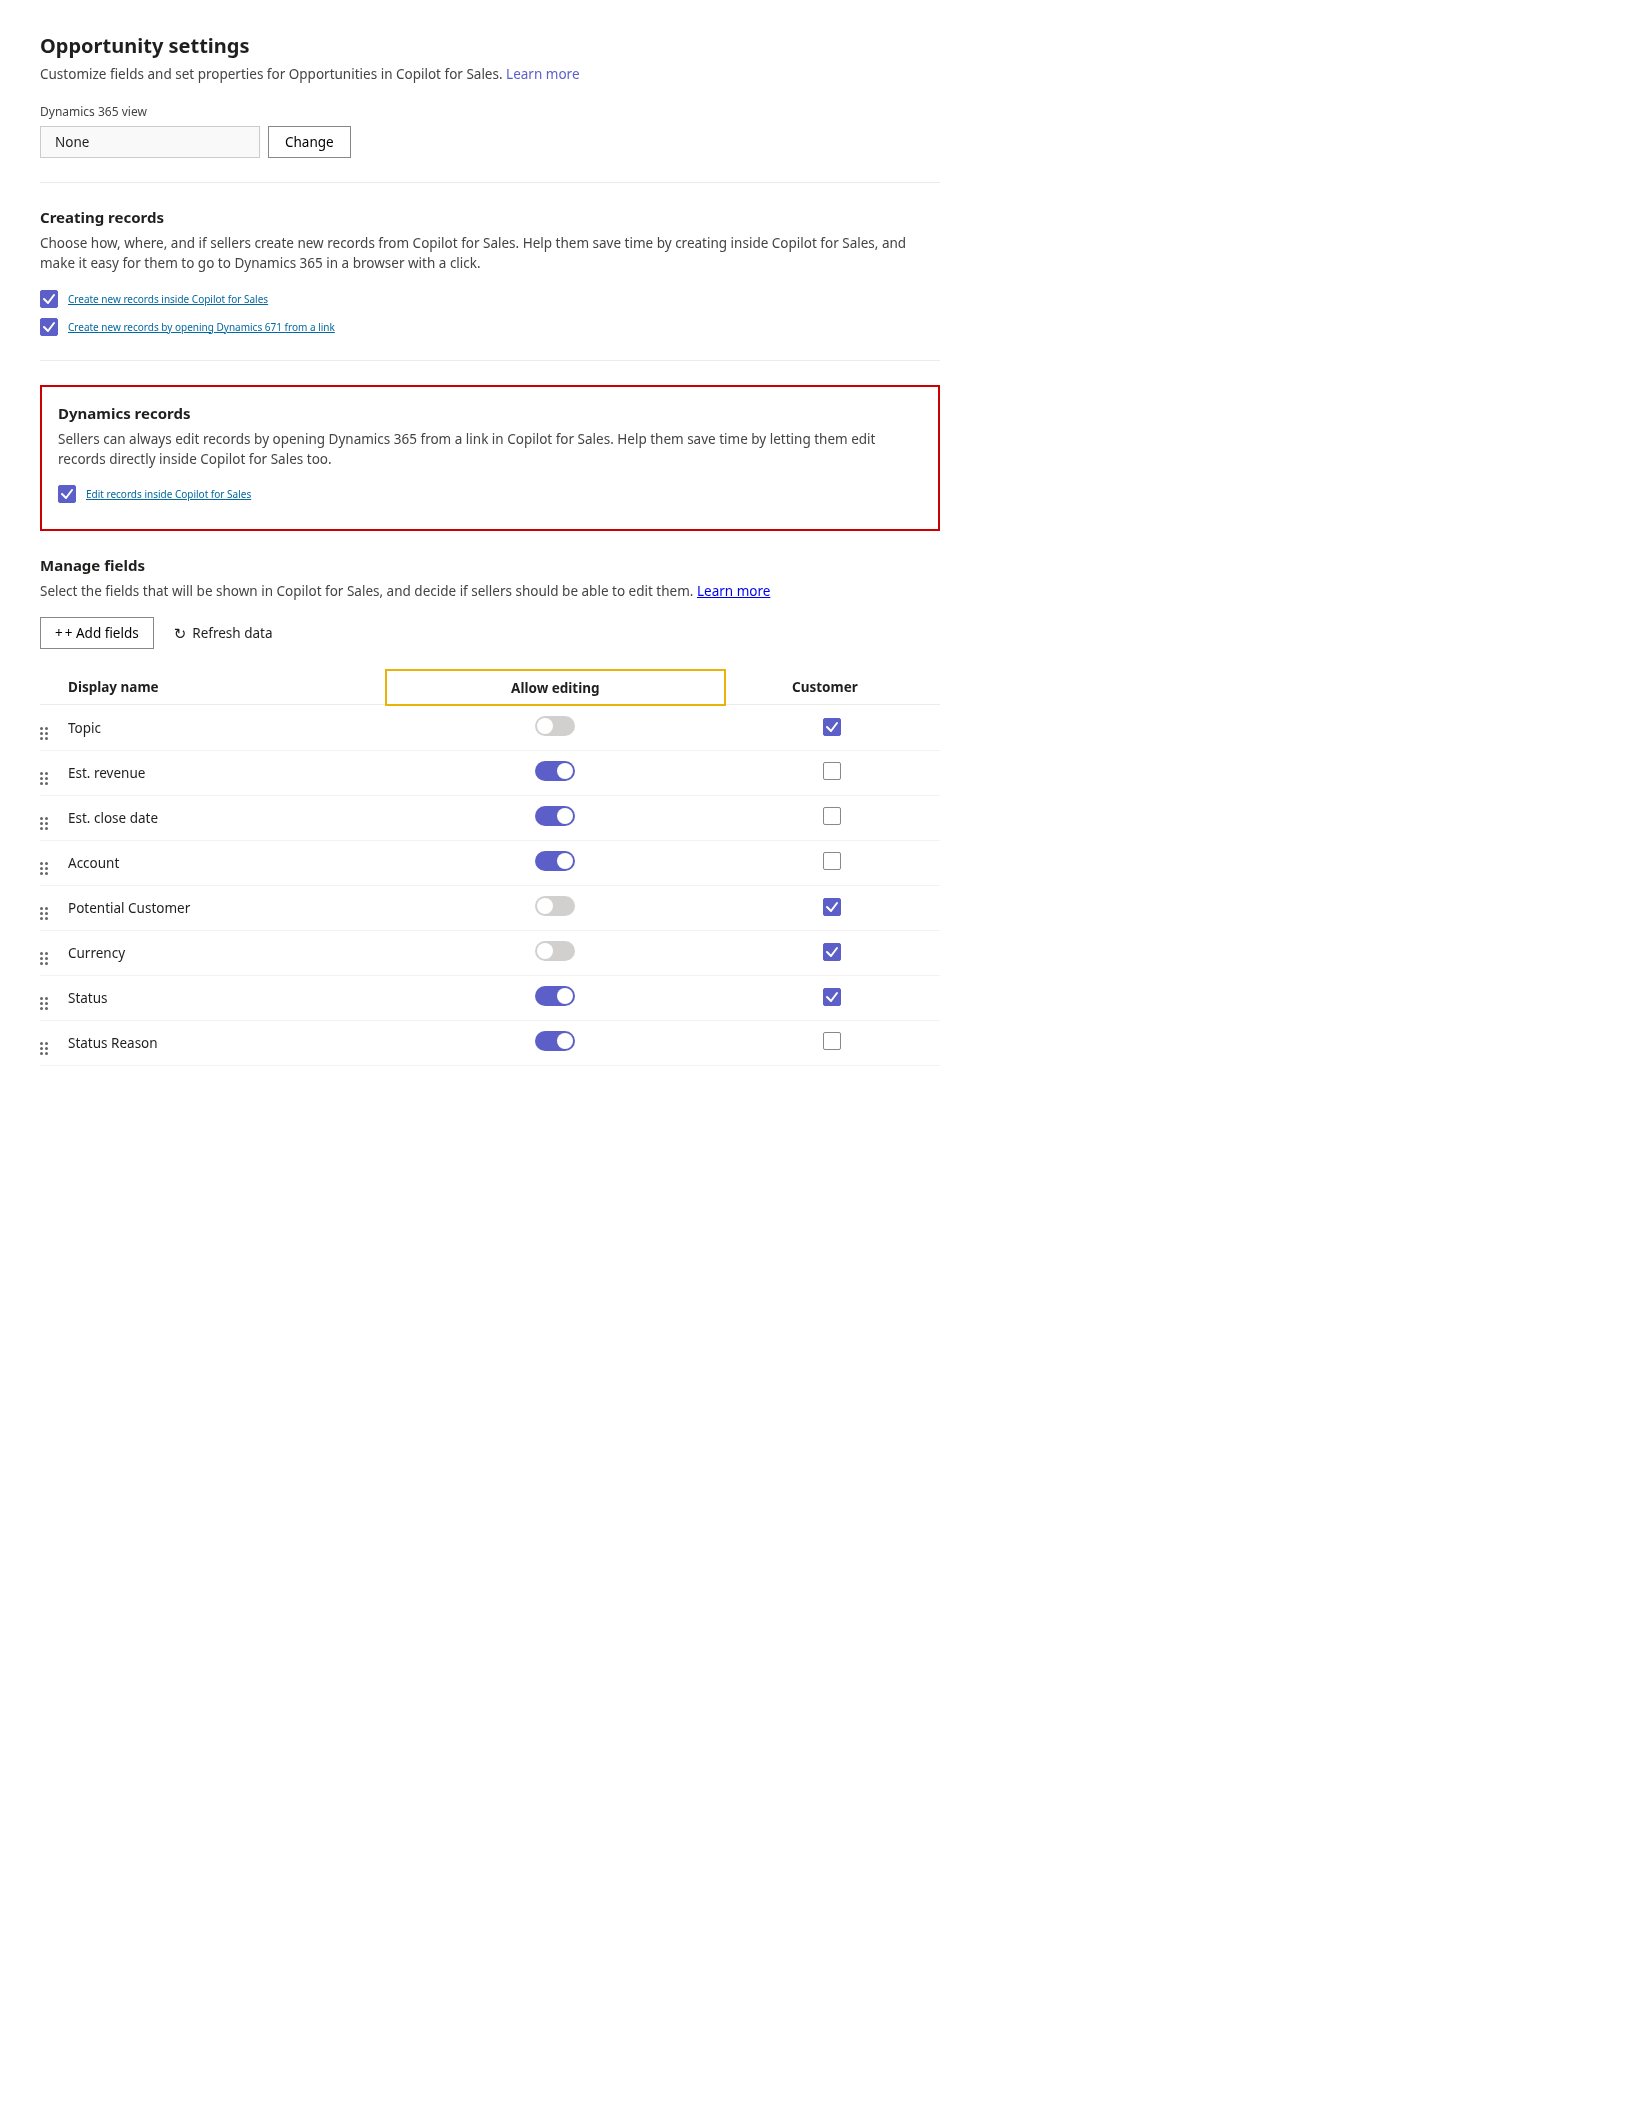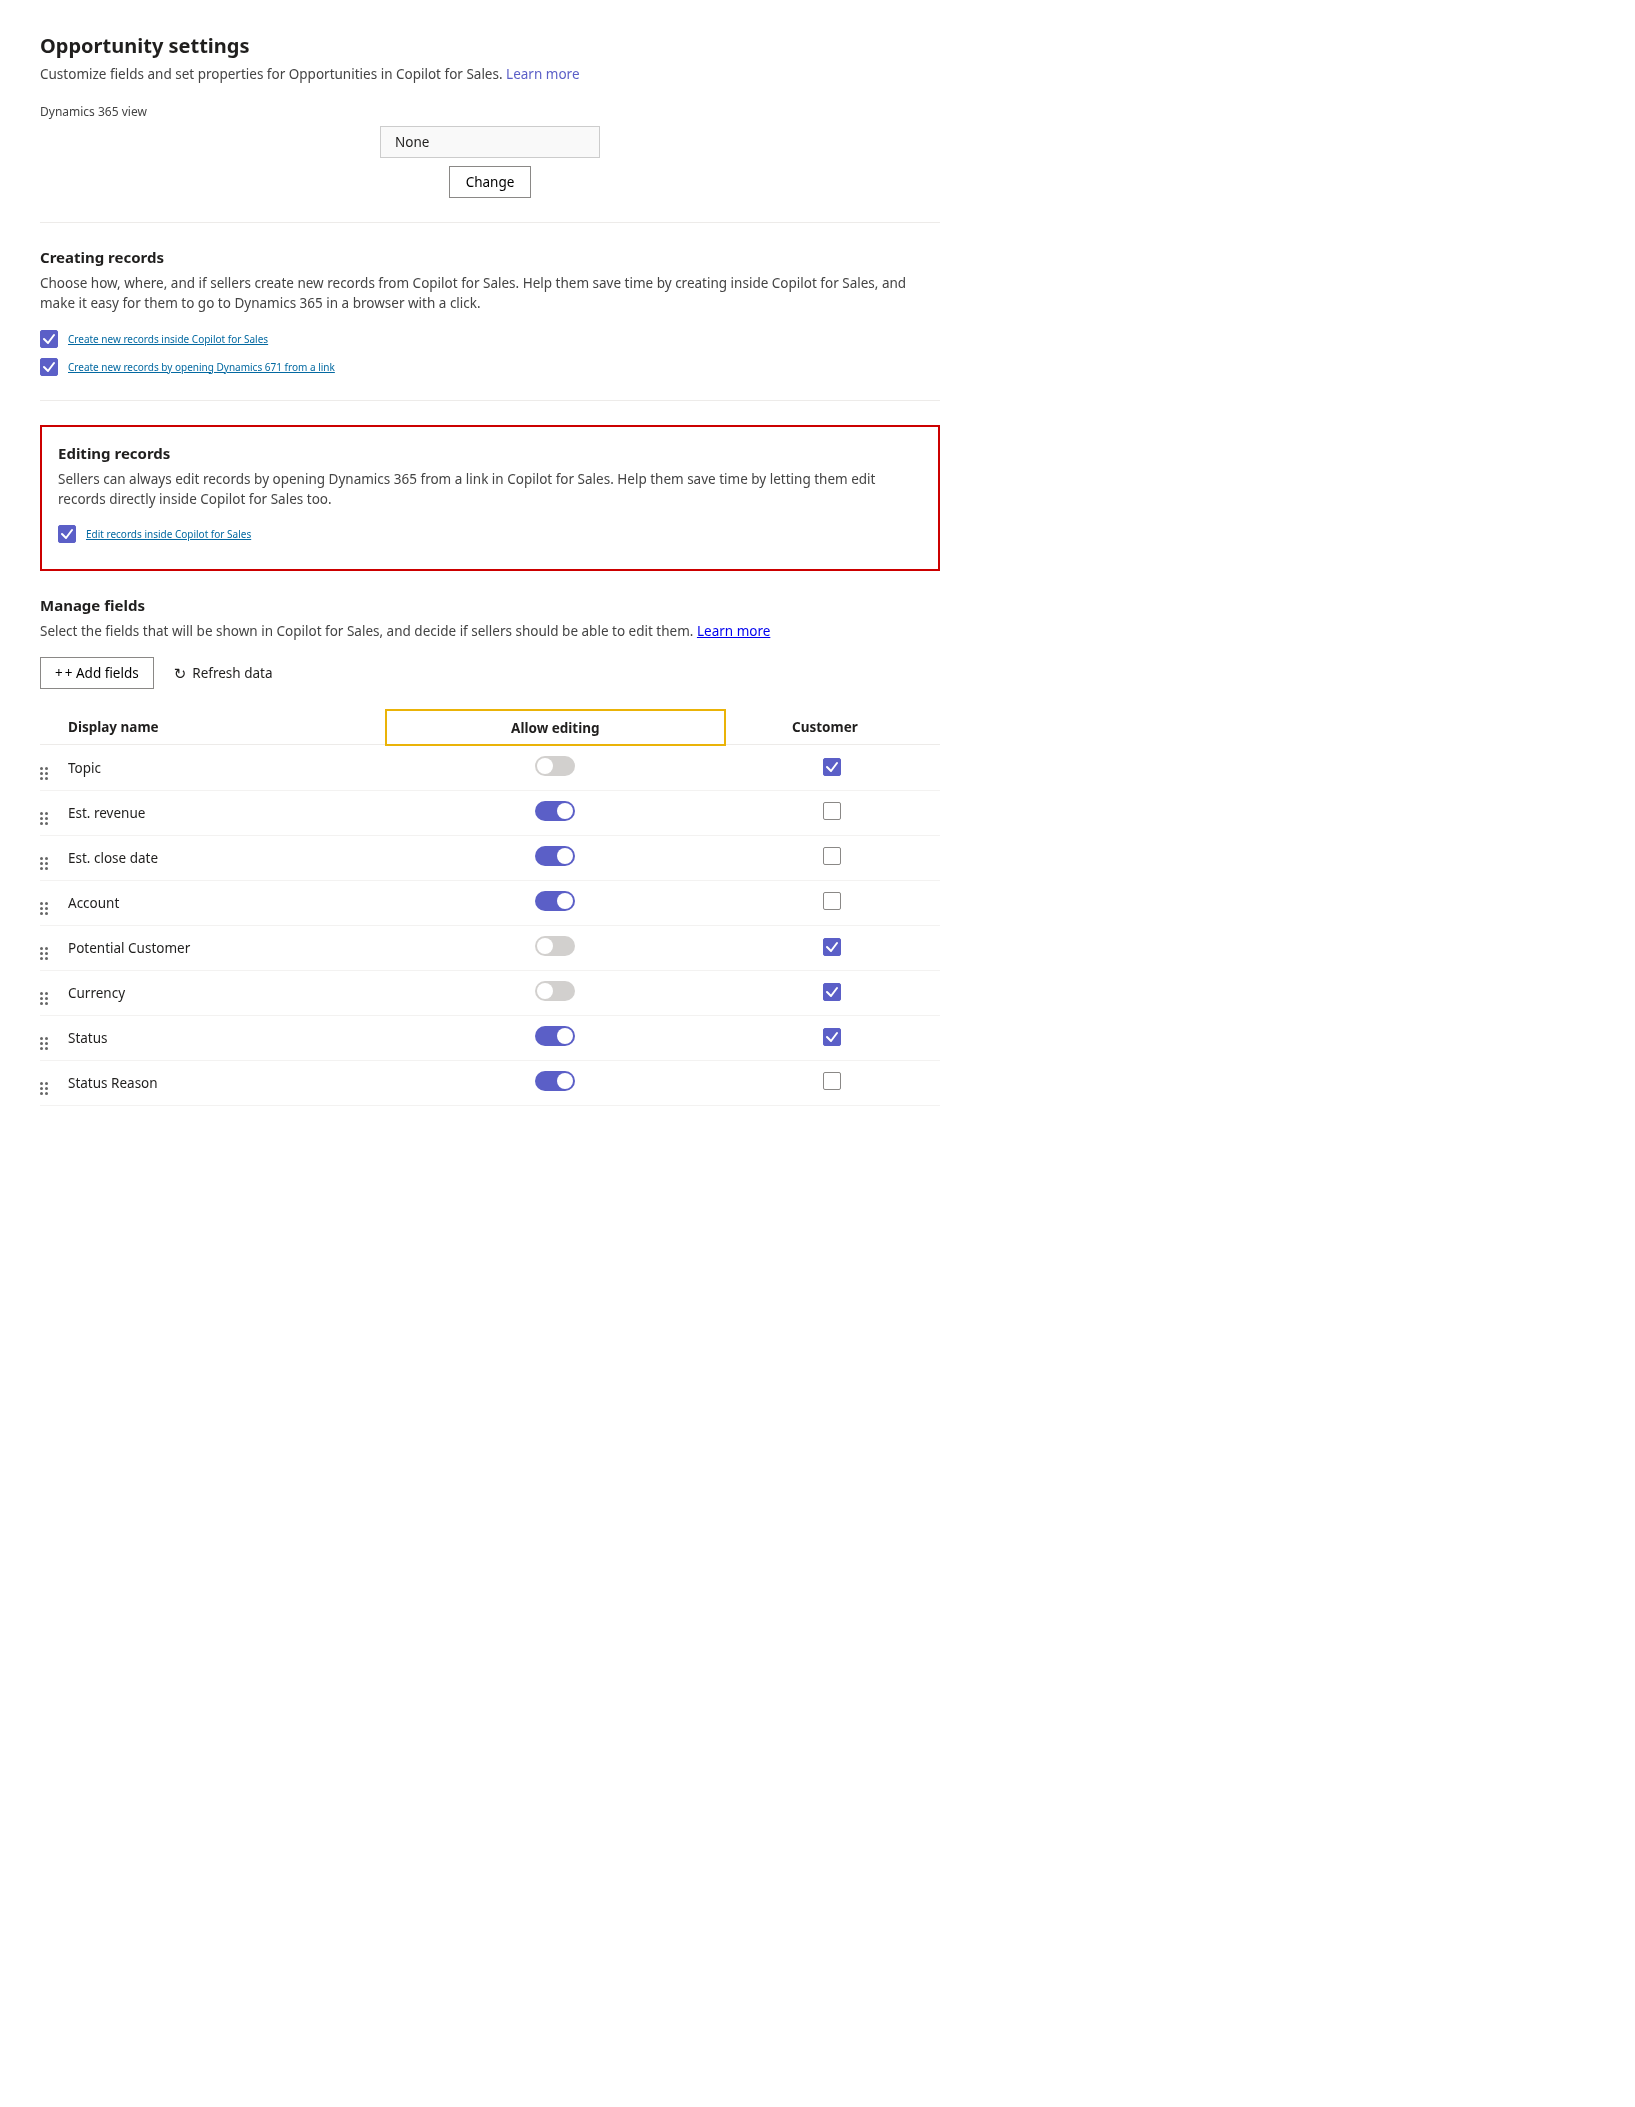--- a/index.html
+++ b/index.html
@@ -31,21 +31,20 @@
       font-size: 12px;
       color: #444;
       margin-bottom: 6px;
     }
 
     .view-row {
       display: flex;
       align-items: center;
       gap: 8px;
       margin-bottom: 13px;
-      flex-direction: column;
     }
     .view-value {
       border: 1px solid #ccc;
       background: #f9f9f9;
       padding: 6px 14px;
       min-width: 220px;
       font-size: 13.5px;
       color: #201f1e;
     }
     .btn-change {
@@ -264,21 +263,21 @@
           <polyline points="1,6 5,10 11,2" stroke="white" stroke-width="2" stroke-linecap="round" stroke-linejoin="round"></polyline>
         </svg>
     </div>
     <span class="checkbox-label">Create new records by opening Dynamics 671 from a link</span>
   </div>
 </div>
 
 <hr class="divider">
 
 <div class="section-highlighted">
-  <div class="section-title">Editing records</div>
+  <div class="section-title">Dynamics records</div>
   <div class="section-desc">Sellers can always edit records by opening Dynamics 365 from a link in Copilot for Sales. Help them save time by letting them edit records directly inside Copilot for Sales too.</div>
   <div class="checkbox-row">
     <div class="checkbox-box">
       <svg viewBox="0 0 12 12" fill="none">
           <polyline points="1,6 5,10 11,2" stroke="white" stroke-width="2" stroke-linecap="round" stroke-linejoin="round"></polyline>
         </svg>
     </div>
     <span class="checkbox-label">Edit records inside Copilot for Sales</span>
   </div>
 </div>

